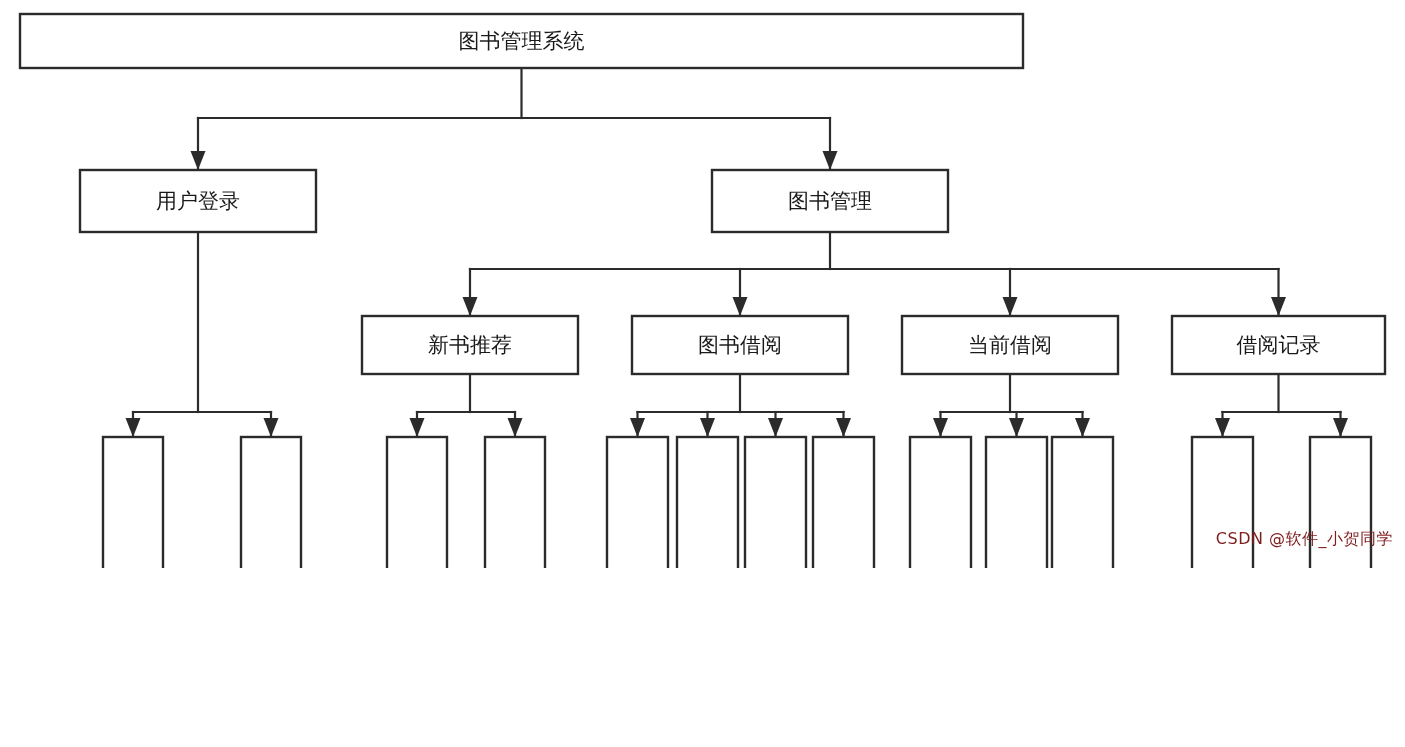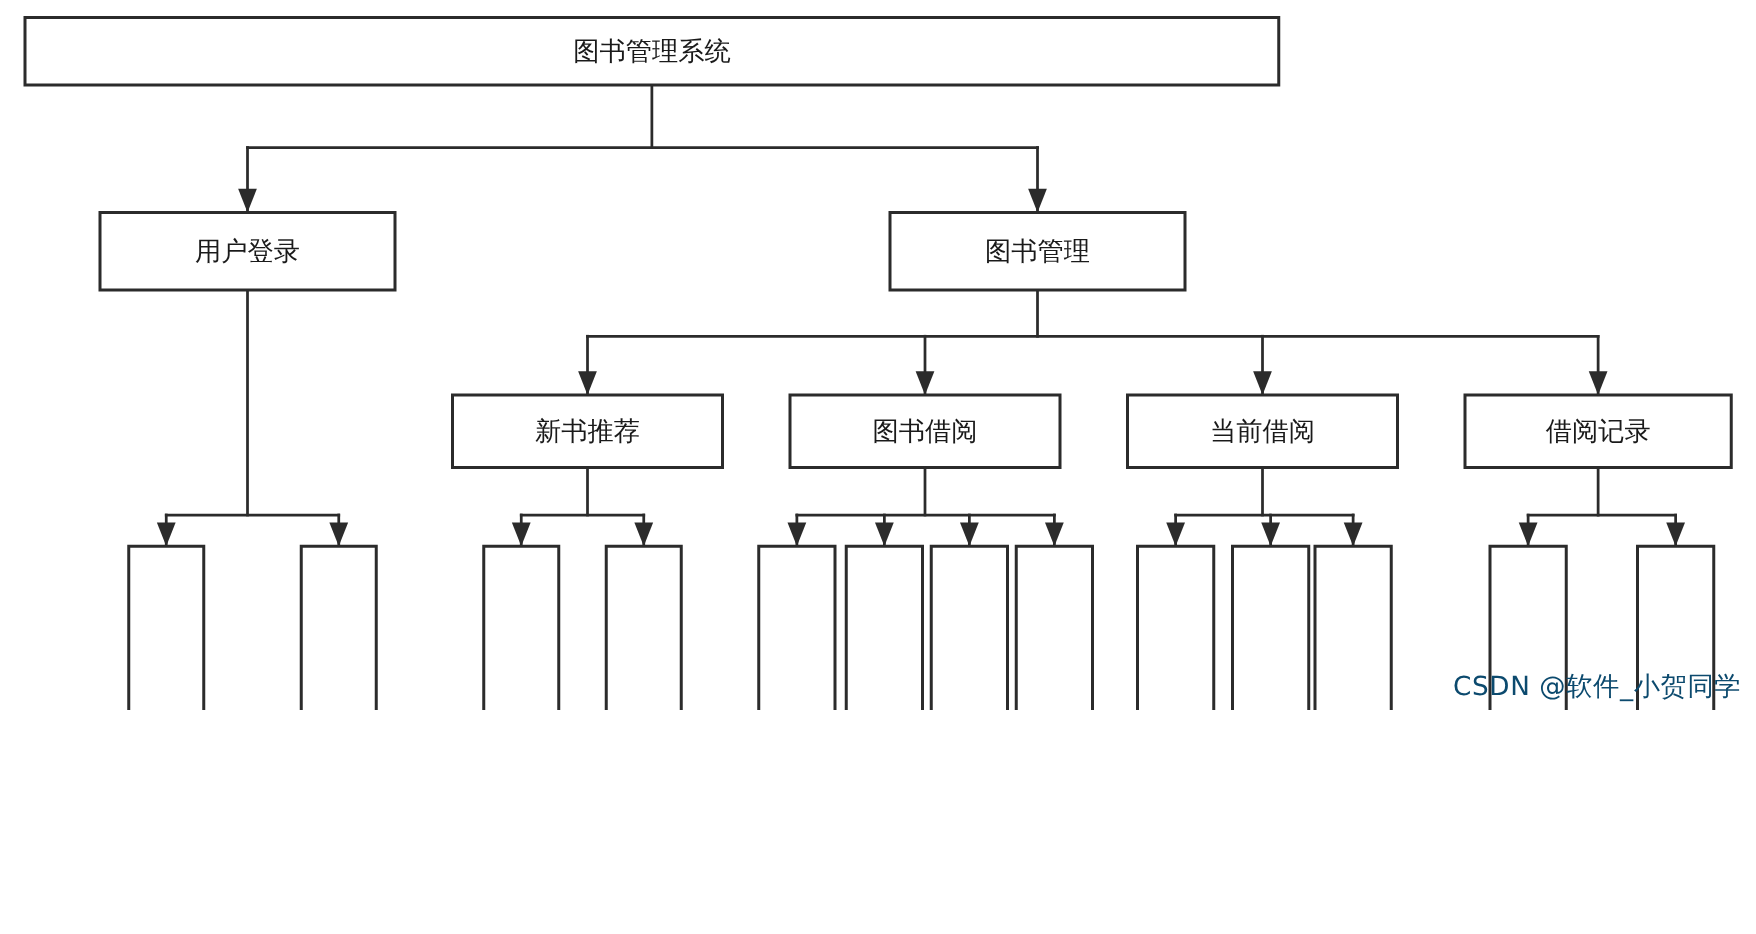--- a/index.html
+++ b/index.html
@@ -58,24 +58,24 @@
     font-size: 21px;
     line-height: 1.30;
     color: #1a1a1a;
     letter-spacing: 2px;
     white-space: nowrap;
     text-align: center;
   }
   #watermark {
     position: absolute;
     right: 12px;
-    bottom: 5px;
-    font-family: "DejaVu Sans", "Liberation Sans", sans-serif;
-    font-size: 21px;
-    color: #0c4a6e;
+    bottom: 18px;
+    font-family: "DejaVu Sans", "Liberation Sans", sans-serif;
+    font-size: 16px;
+    color: #7f1d1d;
     white-space: nowrap;
     letter-spacing: 0.5px;
   }
 </style>
 </head>
 <body>
 
 <div id="canvas">
 
   <svg id="diagram-svg" viewBox="0 0 1405 747">

